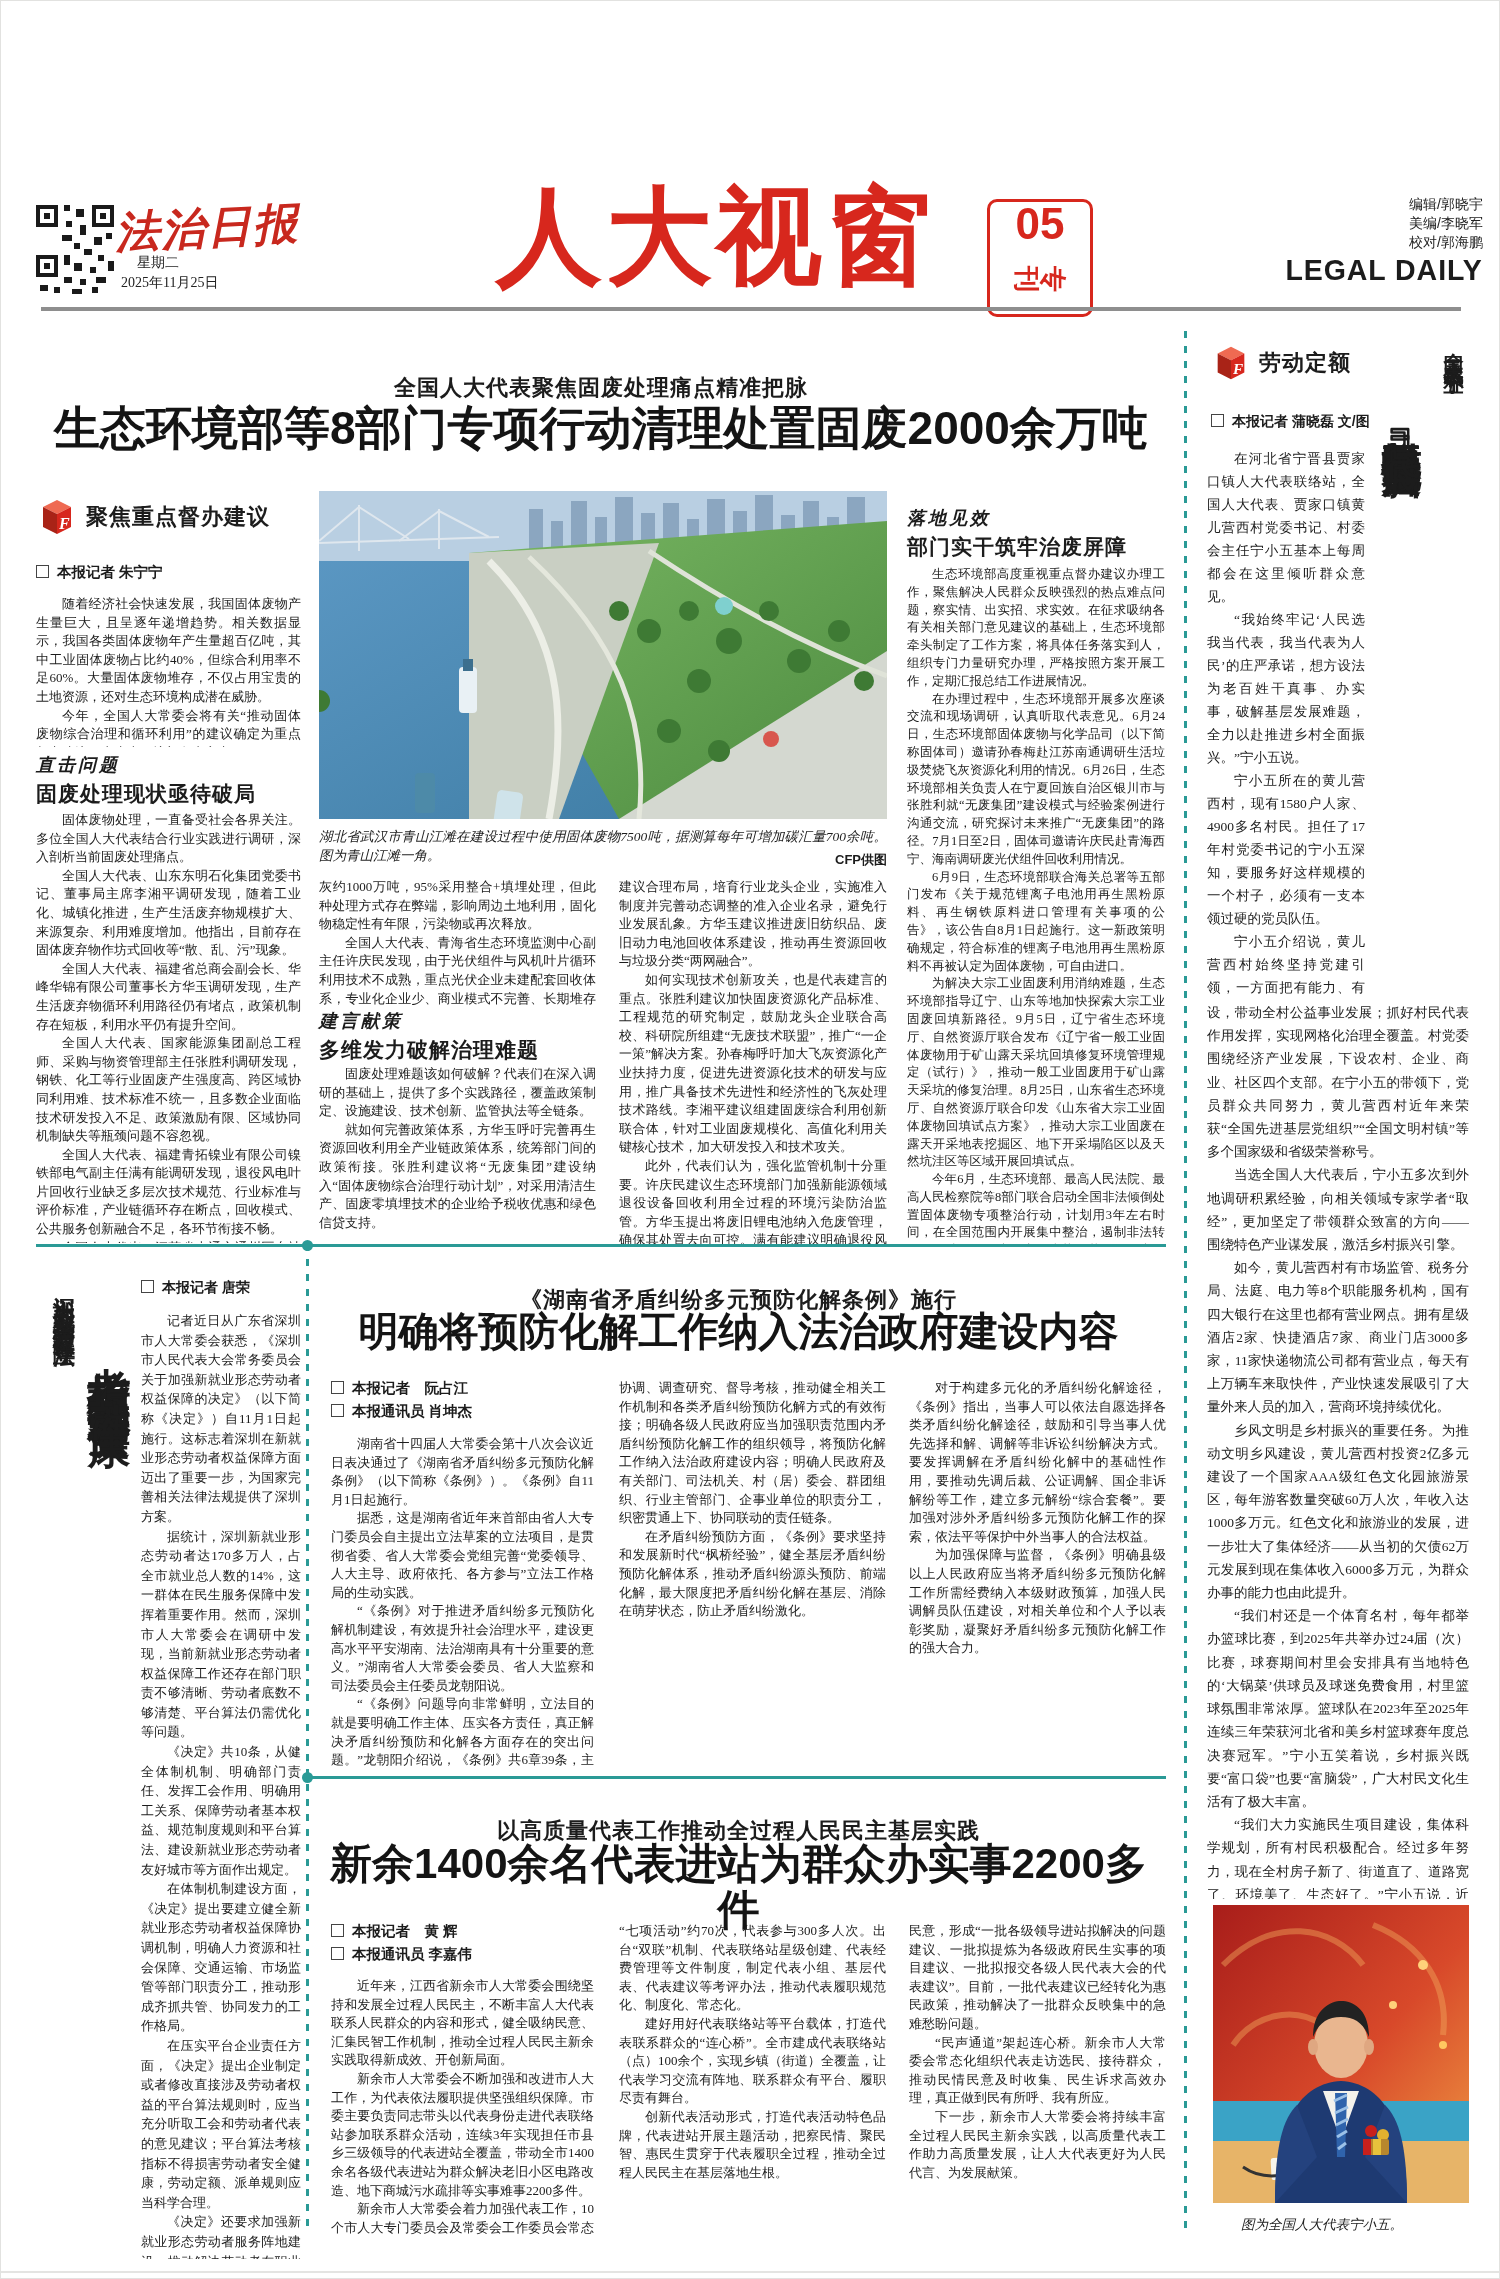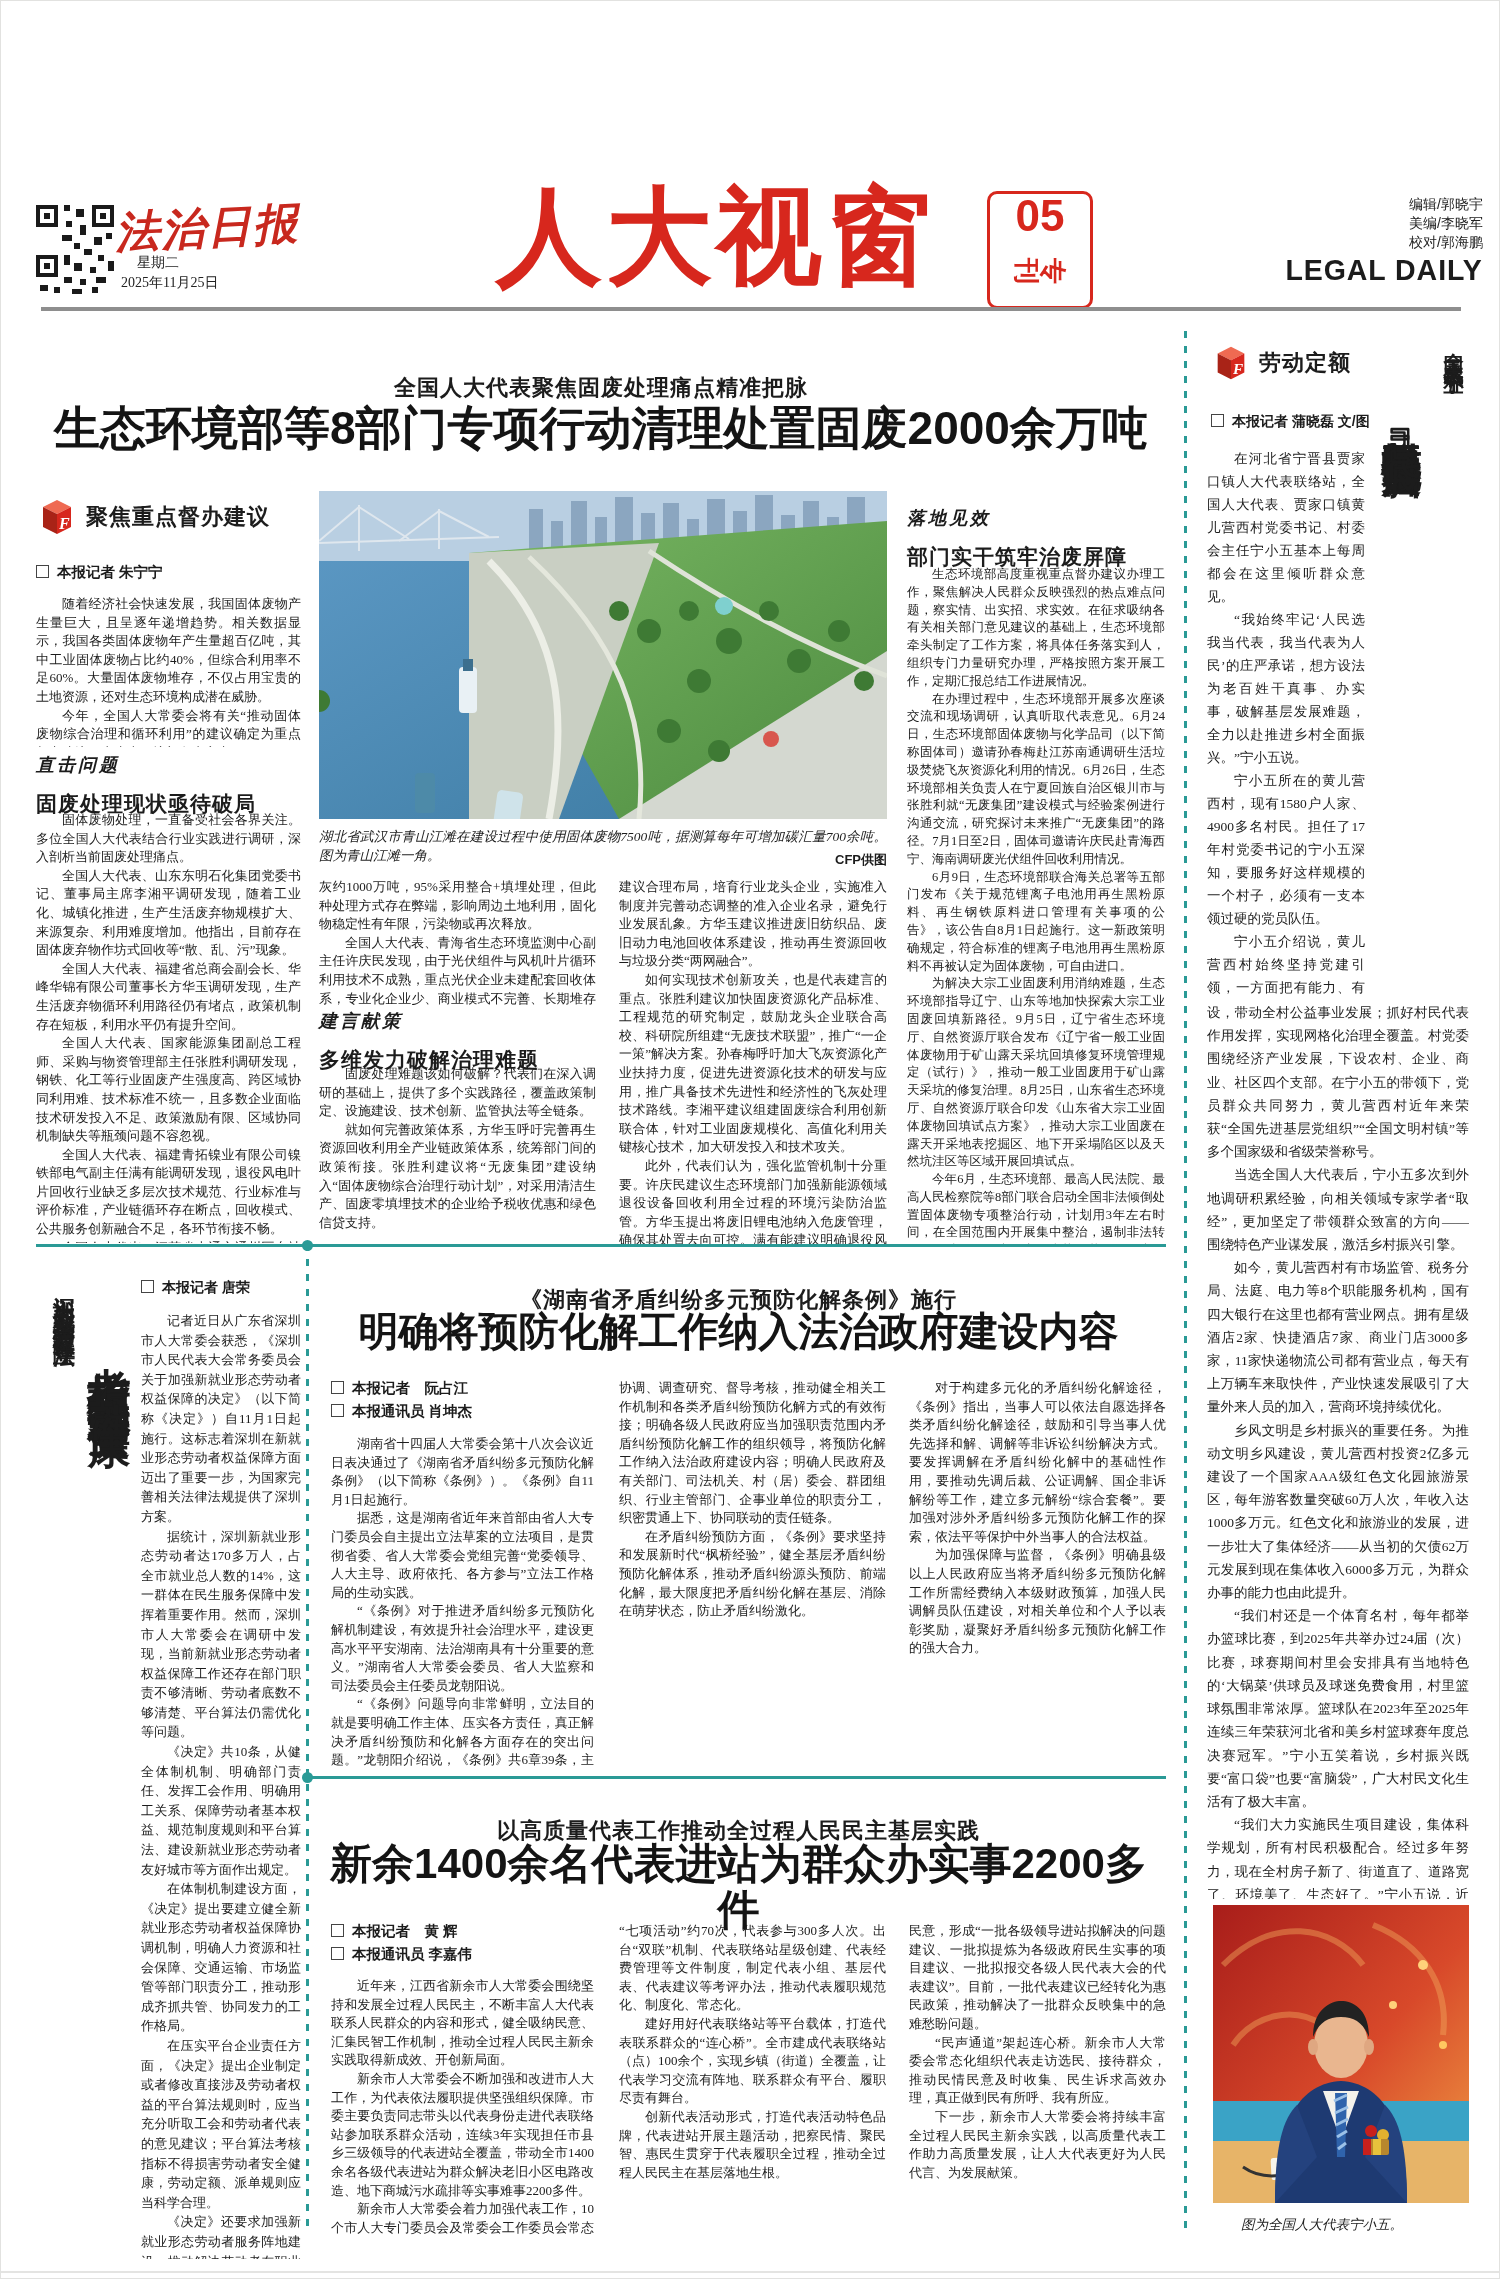--- a/index.html
+++ b/index.html
@@ -7,41 +7,41 @@
         font-family:"Liberation Serif","DejaVu Serif",serif;color:#1c1c1c;overflow:hidden;
         border:1px solid #e2e2e0;box-sizing:border-box;}
   .abs{position:absolute;}
   .hei{font-family:"Liberation Sans","DejaVu Sans",sans-serif;}
   
   .paper-name{left:114px;top:198px;font-size:44px;font-weight:bold;color:#c8281e;
               font-style:italic;transform:rotate(-3deg);letter-spacing:2px;}
   .hdr-small{font-size:14px;color:#222;}
   .masthead{left:455px;top:178px;width:520px;text-align:center;font-size:106px;line-height:1.08;
             font-weight:900;color:#d7271d;letter-spacing:4px;}
-  .edition-box{left:986px;top:190px;width:100px;height:112px;border:3px solid #d7271d;border-radius:10px;
+  .edition-box{left:986px;top:198px;width:100px;height:112px;border:3px solid #d7271d;border-radius:10px;
                display:flex;flex-direction:column;align-items:center;justify-content:center;gap:20px;}
   .ed-num{font-size:44px;font-weight:900;color:#d7271d;line-height:1;}
   .ed-label{font-size:26px;color:#d7271d;font-weight:700;writing-mode:vertical-rl;text-orientation:sideways;
             letter-spacing:2px;line-height:1;}
   .credits{right:16px;top:194px;text-align:right;font-size:14px;line-height:19px;color:#222;}
   .legal-daily{right:16px;top:252px;font-size:30px;font-weight:900;letter-spacing:1px;transform:scaleX(.95);transform-origin:right;}
   .header-rule{left:40px;top:306px;width:1420px;height:4px;background:#8e8e8e;}
   
   .cols p{margin:0;text-indent:2em;text-align:justify;}
   .cols{overflow:hidden;}
   .cont p:first-child{text-indent:0;}
   .body13{font-size:13px;line-height:18.6px;}
   .body12{font-size:12.5px;line-height:17.8px;}
   .byline{font-size:14.5px;font-weight:700;font-family:"Liberation Sans","DejaVu Sans",sans-serif;}
   .byline .sq{display:inline-block;width:11px;height:11px;border:1.5px solid #444;margin-right:8px;vertical-align:-1px;}
   .badge{display:flex;align-items:center;gap:8px;}
   .badge-label{font-size:22px;font-weight:800;font-family:"Liberation Sans","DejaVu Sans",sans-serif;letter-spacing:1px;}
   .subhead{text-align:left;}
   .subhead .kick{font-size:18px;font-weight:700;font-style:italic;letter-spacing:3px;}
-  .subhead .ttl{font-size:21px;font-weight:900;font-family:"Liberation Sans","DejaVu Sans",sans-serif;letter-spacing:1px;margin-top:13px;}
+  .subhead .ttl{font-size:21px;font-weight:900;font-family:"Liberation Sans","DejaVu Sans",sans-serif;letter-spacing:1px;margin-top:3px;}
   .kicker-c{text-align:center;font-size:22px;font-weight:700;letter-spacing:1px;}
   .headline-c{text-align:center;font-weight:900;letter-spacing:0;color:#141414;line-height:1.1;}
   .vtext{writing-mode:vertical-rl;text-orientation:mixed;}
   .caption{font-style:italic;font-size:13.5px;line-height:19px;text-align:justify;}
   .teal{background:#2a9a96;}
   .vdash{width:3px;background:repeating-linear-gradient(to bottom,#2a9a96 0 7px,rgba(0,0,0,0) 7px 15px);}
   .dot{width:11px;height:11px;border-radius:50%;background:#2a9a96;}
 </style>
 </head>
 <body>

